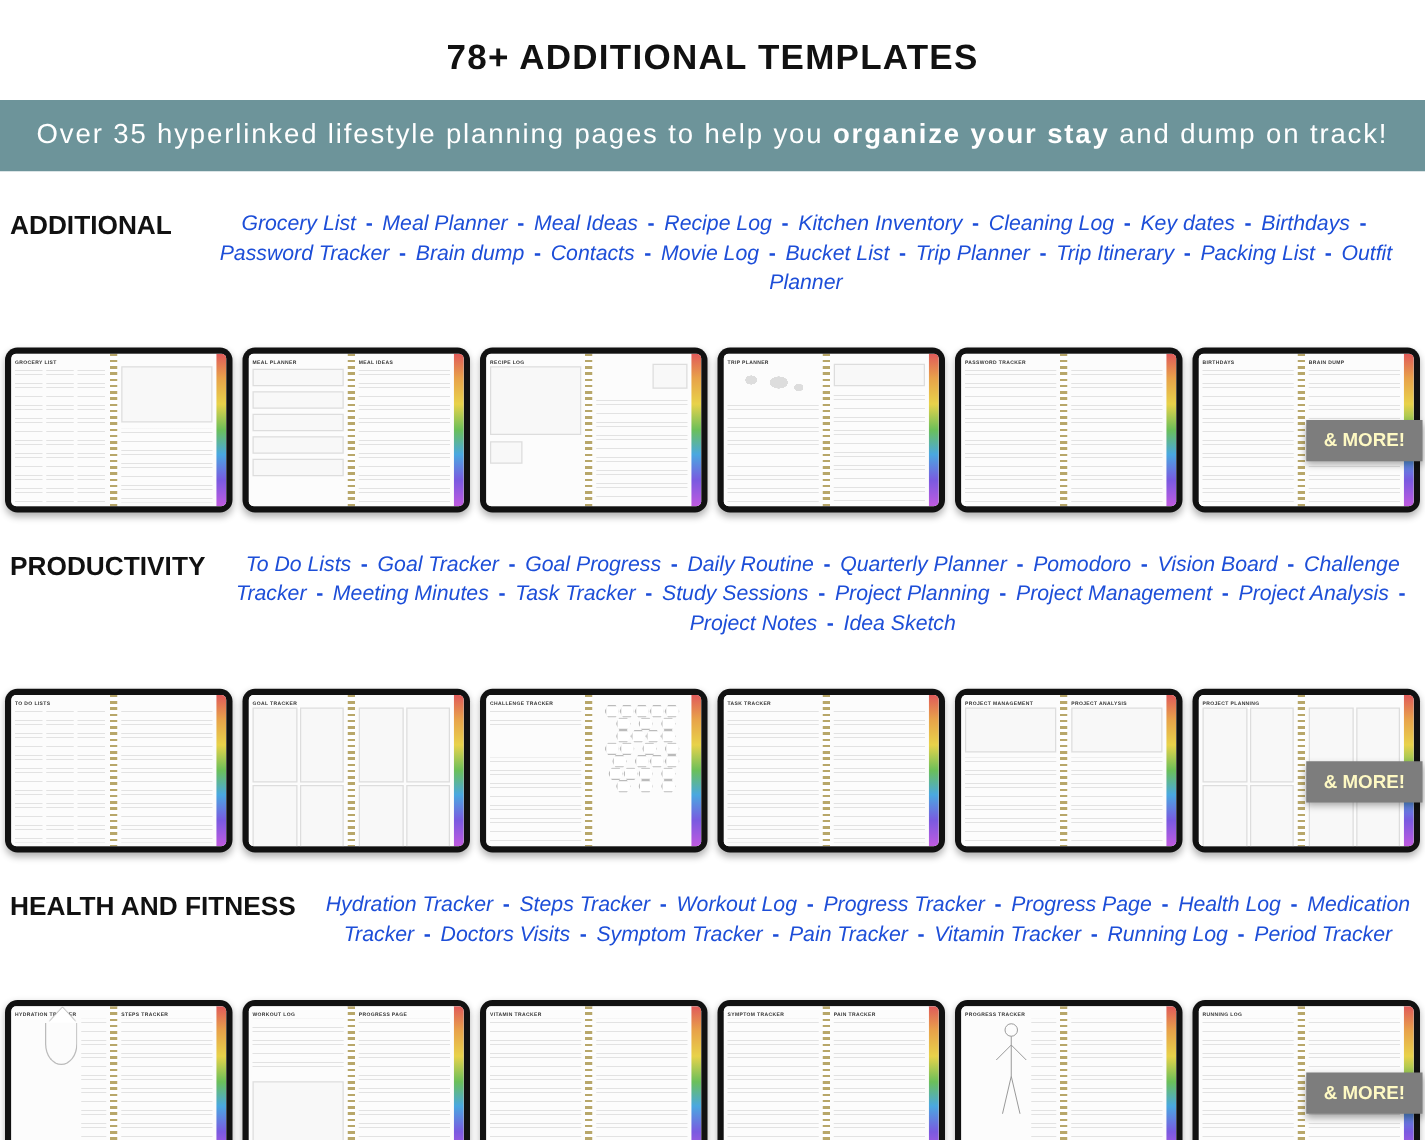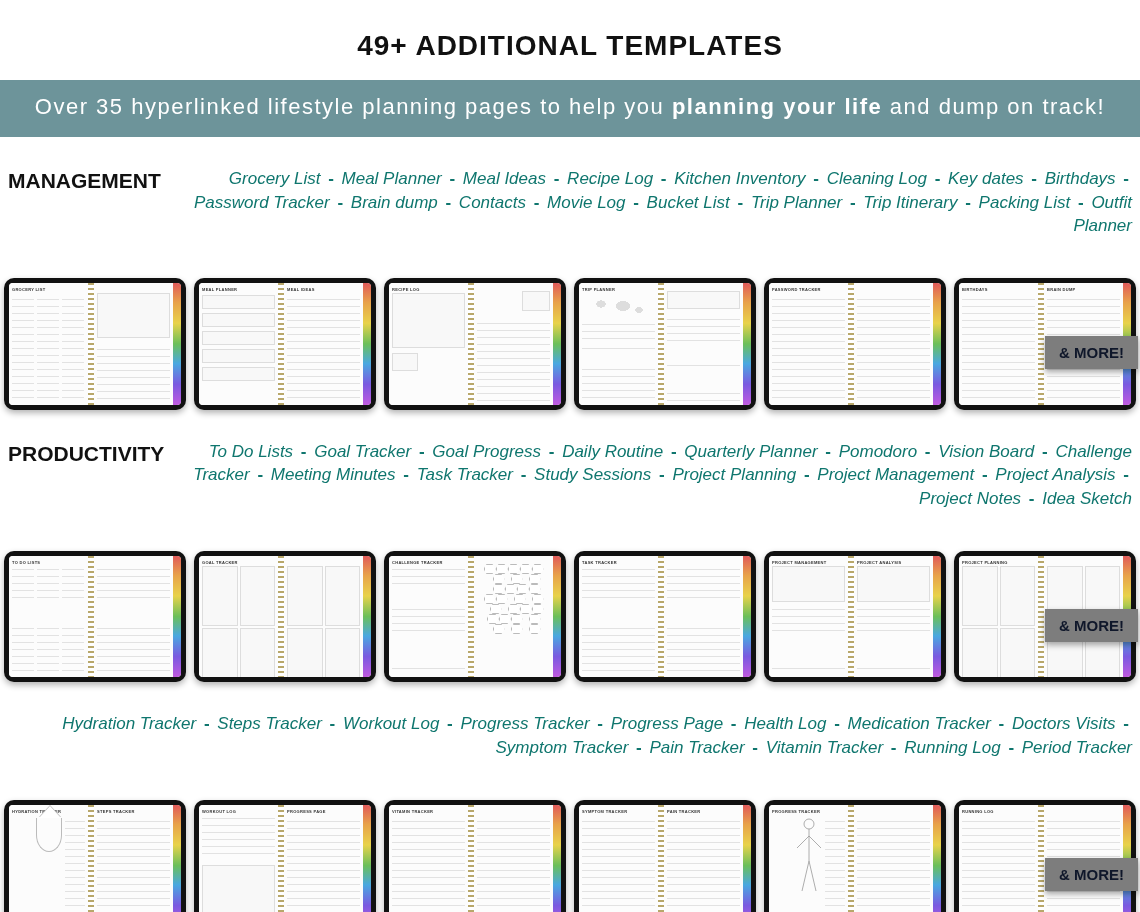--- a/index.html
+++ b/index.html
@@ -36,25 +36,25 @@
   }
   .section-label {
     font-size: 21px;
     font-weight: 700;
     white-space: nowrap;
     margin-right: 20px;
     padding-top: 2px;
   }
   .item-list {
     flex: 1;
-    text-align: right;
+    text-align: center;
     font-style: italic;
     font-size: 17px;
     line-height: 1.4;
-    color: #0f766e;
+    color: #1d4ed8;
   }
   .item-list .sep {
     font-style: normal;
     font-weight: 700;
     margin: 0 3px;
   }
   
   .thumbs {
     display: flex;
     justify-content: space-between;
@@ -125,21 +125,21 @@
   }
   .box {
     background: #f8f8f8;
     border: .3px solid #ddd;
   }
   .more-badge {
     position: absolute;
     top: 58px;
     right: -2px;
     background: #7d7d7d;
-    color: #0f172a;
+    color: #fef9c3;
     font-size: 15px;
     font-weight: 700;
     padding: 8px 14px;
     box-shadow: 0 3px 6px rgba(0,0,0,.35);
     z-index: 2;
   }
   
   .col { position:absolute; top:10px; bottom:3px; }
   .row-band { position:absolute; left:3px; right:3px; }
   .grid2 { display:flex; flex-wrap:wrap; gap:2px; height:100%; }
@@ -179,29 +179,29 @@
   .world { width:60px; height:24px; margin:0 auto;
     background:
       radial-gradient(8px 6px at 12px 10px, #ddd 60%, transparent 61%),
       radial-gradient(12px 8px at 34px 12px, #ddd 60%, transparent 61%),
       radial-gradient(6px 5px at 50px 16px, #ddd 60%, transparent 61%);
   }
 </style>
 </head>
 <body>
 
-<h1 class="page-title">49+ ADDITIONAL TEMPLATES</h1>
+<h1 class="page-title">78+ ADDITIONAL TEMPLATES</h1>
 
 <div class="banner">
-  <span>Over 35 hyperlinked lifestyle planning pages to help you </span><b>planning your life</b><span> and dump on track!</span>
+  <span>Over 35 hyperlinked lifestyle planning pages to help you </span><b>organize your stay</b><span> and dump on track!</span>
 </div>
 
 <div id="sections">
     <div class="section-row">
-      <div class="section-label">MANAGEMENT</div>
+      <div class="section-label">ADDITIONAL</div>
       <div class="item-list"><span>Grocery List</span><span class="sep"> - </span><span>Meal Planner</span><span class="sep"> - </span><span>Meal Ideas</span><span class="sep"> - </span><span>Recipe Log</span><span class="sep"> - </span><span>Kitchen Inventory</span><span class="sep"> - </span><span>Cleaning Log</span><span class="sep"> - </span><span>Key dates</span><span class="sep"> - </span><span>Birthdays</span><span class="sep"> - </span><span>Password Tracker</span><span class="sep"> - </span><span>Brain dump</span><span class="sep"> - </span><span>Contacts</span><span class="sep"> - </span><span>Movie Log</span><span class="sep"> - </span><span>Bucket List</span><span class="sep"> - </span><span>Trip Planner</span><span class="sep"> - </span><span>Trip Itinerary</span><span class="sep"> - </span><span>Packing List</span><span class="sep"> - </span><span>Outfit Planner</span></div>
     </div>
     <div class="thumbs">
       <div class="tablet">
         <div class="screen">
           <div class="spread">
             <div class="page">
               <div style="position: absolute; inset: 0px; padding: 4px 3px;">
                 <div class="pg-title">GROCERY LIST</div>
                 <div class="lines col" style="left: 3px; width: 22px;"></div>
@@ -505,20 +505,21 @@
                 </div>
               </div>
             </div>
           </div>
           <div class="tabs"></div>
         </div>
         <div class="more-badge">&amp; MORE!</div>
       </div>
     </div>
     <div class="section-row">
+      <div class="section-label">HEALTH AND FITNESS</div>
       <div class="item-list"><span>Hydration Tracker</span><span class="sep"> - </span><span>Steps Tracker</span><span class="sep"> - </span><span>Workout Log</span><span class="sep"> - </span><span>Progress Tracker</span><span class="sep"> - </span><span>Progress Page</span><span class="sep"> - </span><span>Health Log</span><span class="sep"> - </span><span>Medication Tracker</span><span class="sep"> - </span><span>Doctors Visits</span><span class="sep"> - </span><span>Symptom Tracker</span><span class="sep"> - </span><span>Pain Tracker</span><span class="sep"> - </span><span>Vitamin Tracker</span><span class="sep"> - </span><span>Running Log</span><span class="sep"> - </span><span>Period Tracker</span></div>
     </div>
     <div class="thumbs">
       <div class="tablet">
         <div class="screen">
           <div class="spread">
             <div class="page">
               <div style="position: absolute; inset: 0px; padding: 4px 3px;">
                 <div class="pg-title">HYDRATION TRACKER</div>
                 <div class="drop"></div>

